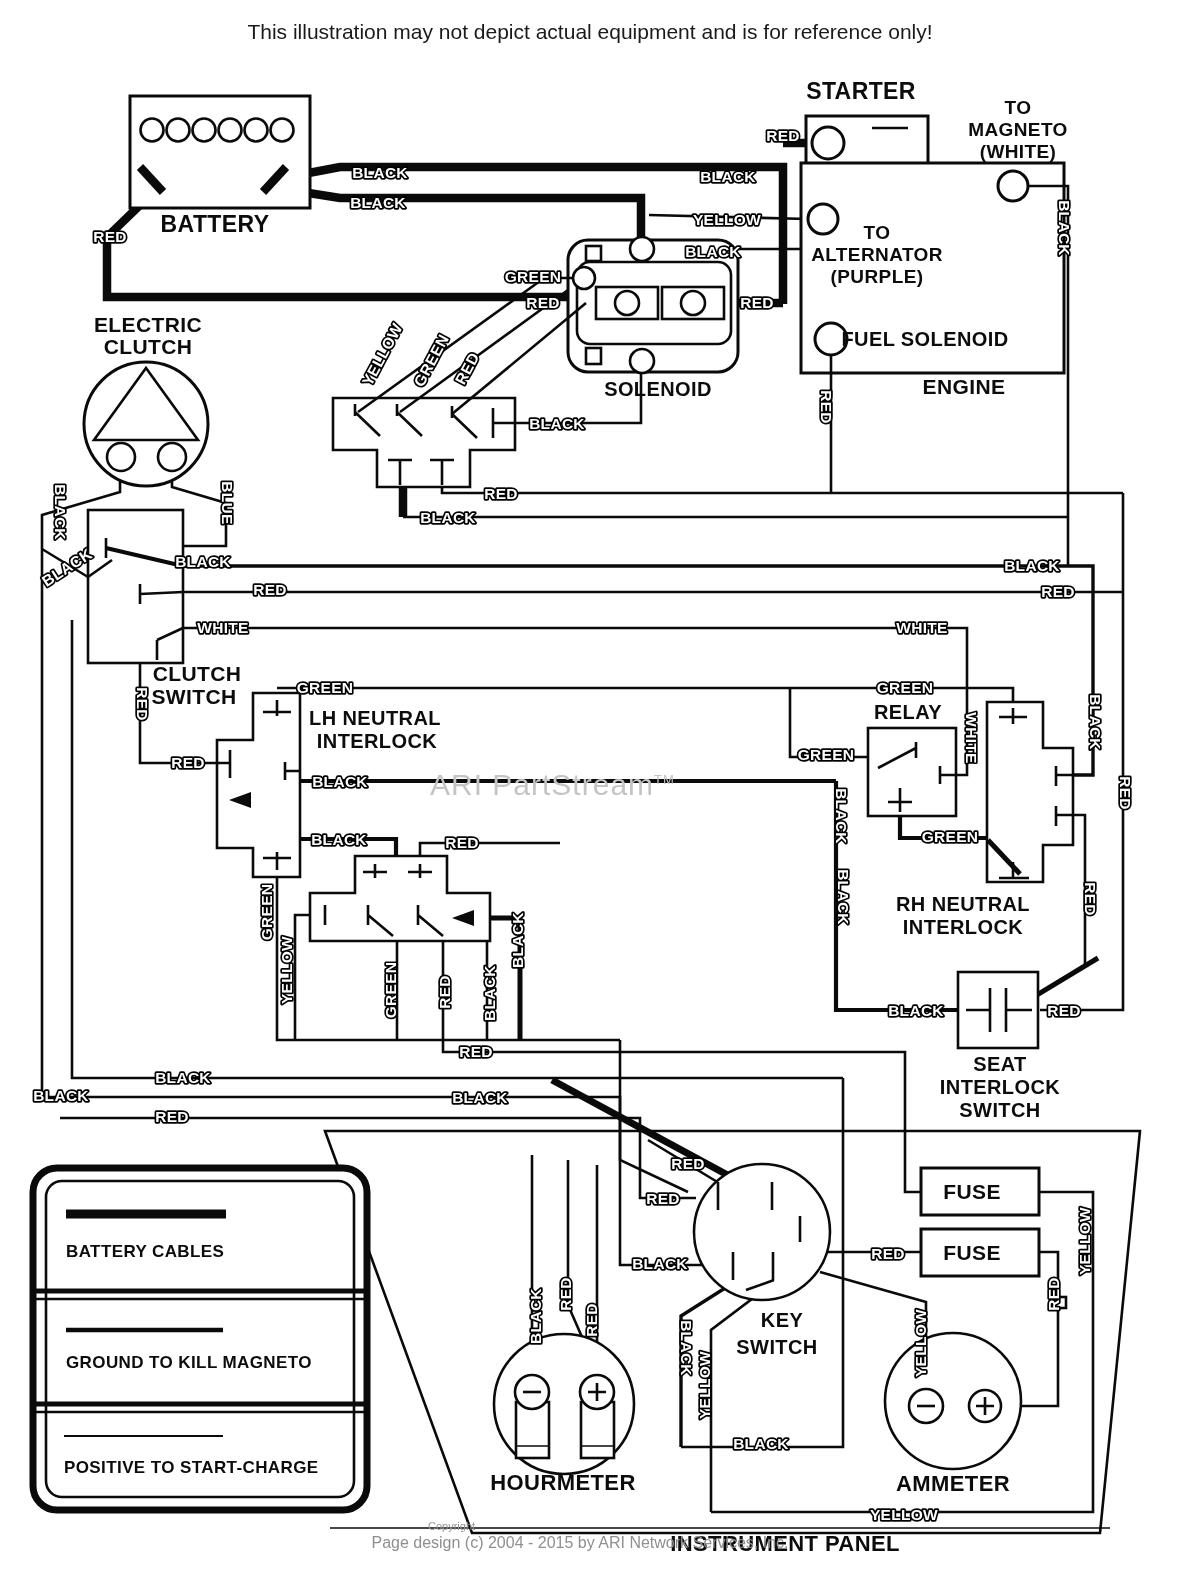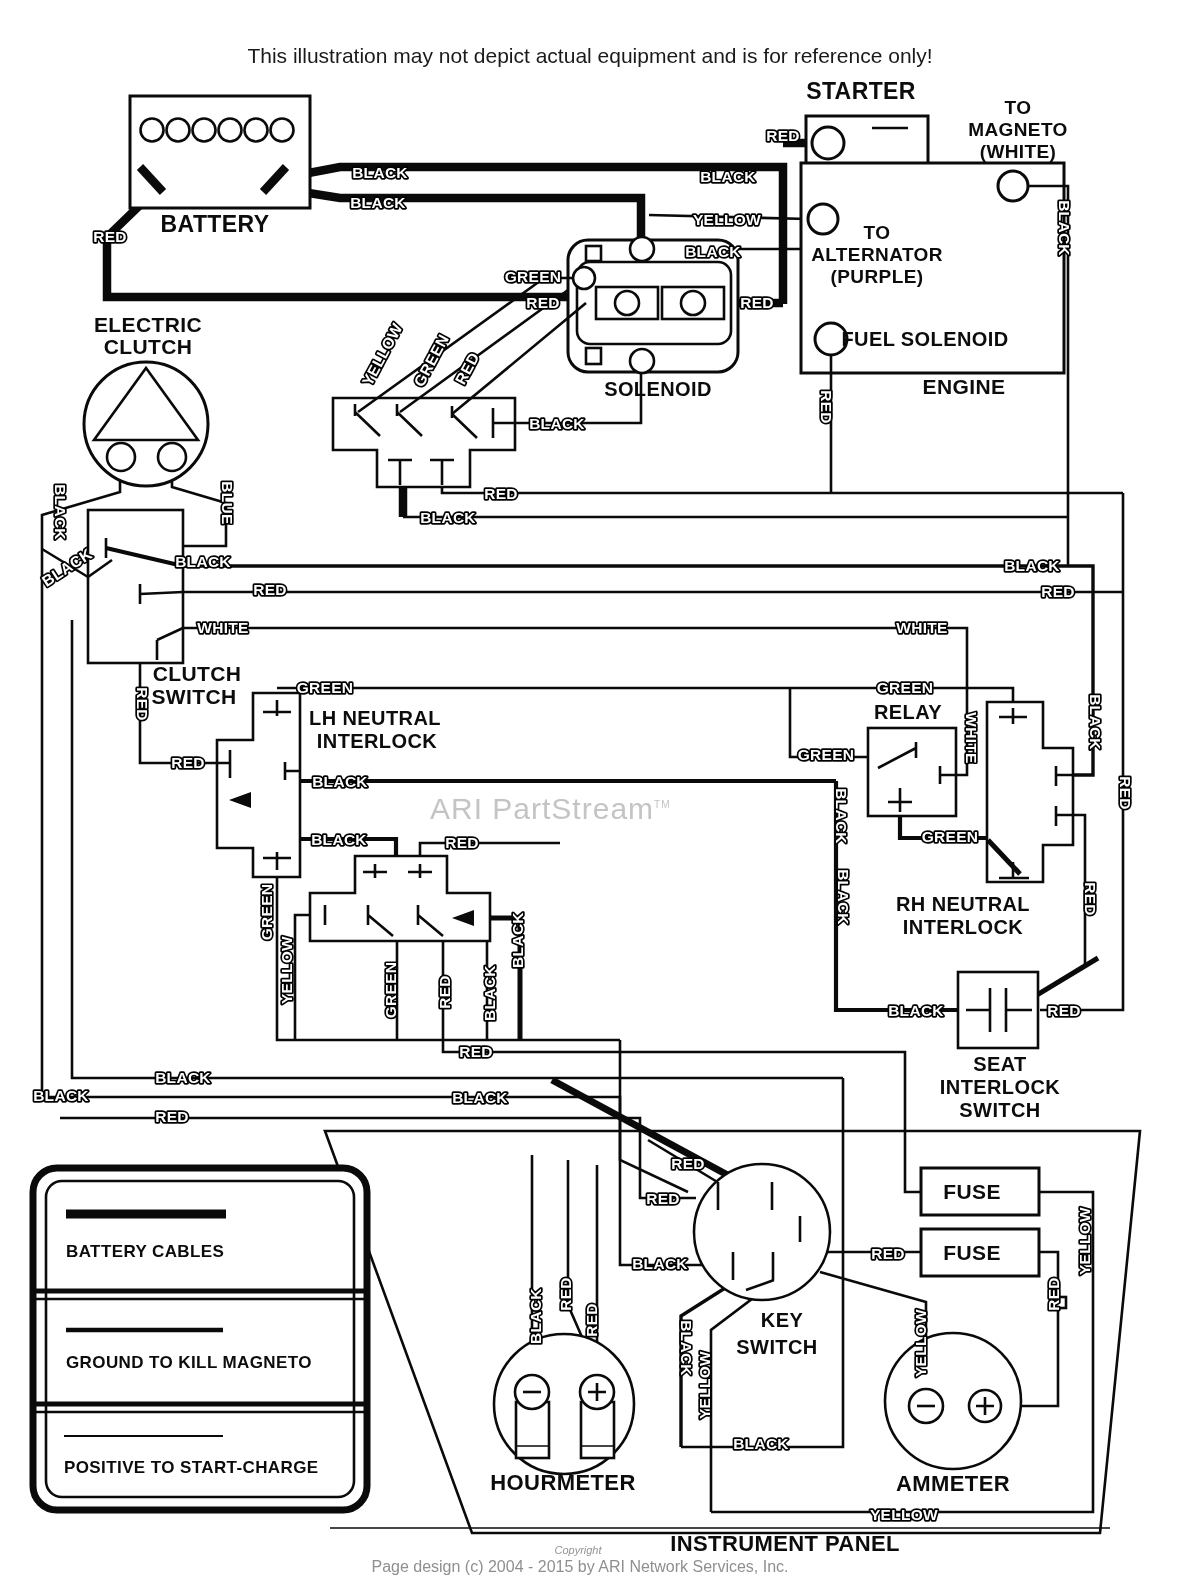--- a/index.html
+++ b/index.html
@@ -1,23 +1,23 @@
 <!DOCTYPE html>
 <html><head>
 <meta charset="utf-8">
 <style>
   html,body{margin:0;padding:0;background:#fff;}
   #stage{position:relative;width:1180px;height:1576px;background:#fff;overflow:hidden;
          font-family:"Liberation Sans",sans-serif;}
   #stage svg{position:absolute;left:0;top:0;}
-  .overlay{position:absolute;color:#161616;margin-top:24px;}
+  .overlay{position:absolute;color:#161616;}
   #title{left:0;top:20px;width:1180px;text-align:center;font-size:21px;color:#1a1a1a;}
   #watermark{left:430px;top:768px;width:360px;font-size:30px;color:#c4c4c4;letter-spacing:1px;}
-  #watermark sup{font-size:10px;color:#c4c4c4;}
-  #copyright{left:428px;top:1520px;width:300px;text-align:center;font-size:11px;color:#949494;font-style:italic;}
+  #watermark sup{font-size:13px;color:#c4c4c4;}
+  #copyright{left:428px;top:1520px;width:300px;text-align:left;font-size:11px;color:#949494;}
   #credit{left:370px;top:1534px;width:420px;text-align:center;font-size:16px;color:#8f8f8f;}
   
   .wt{stroke:#0a0a0a;stroke-width:8.5;fill:none;}
   .wt7{stroke:#0a0a0a;stroke-width:7;fill:none;}
   .wm5{stroke:#0a0a0a;stroke-width:5;fill:none;}
   .wm{stroke:#0a0a0a;stroke-width:4.2;fill:none;}
   .w35{stroke:#0a0a0a;stroke-width:3.4;fill:none;}
   .wn{stroke:#0a0a0a;stroke-width:2.6;fill:none;}
   .wf{stroke:#0a0a0a;stroke-width:1.6;fill:none;}
   .bx{fill:#fff;stroke:#0a0a0a;stroke-width:3;}

